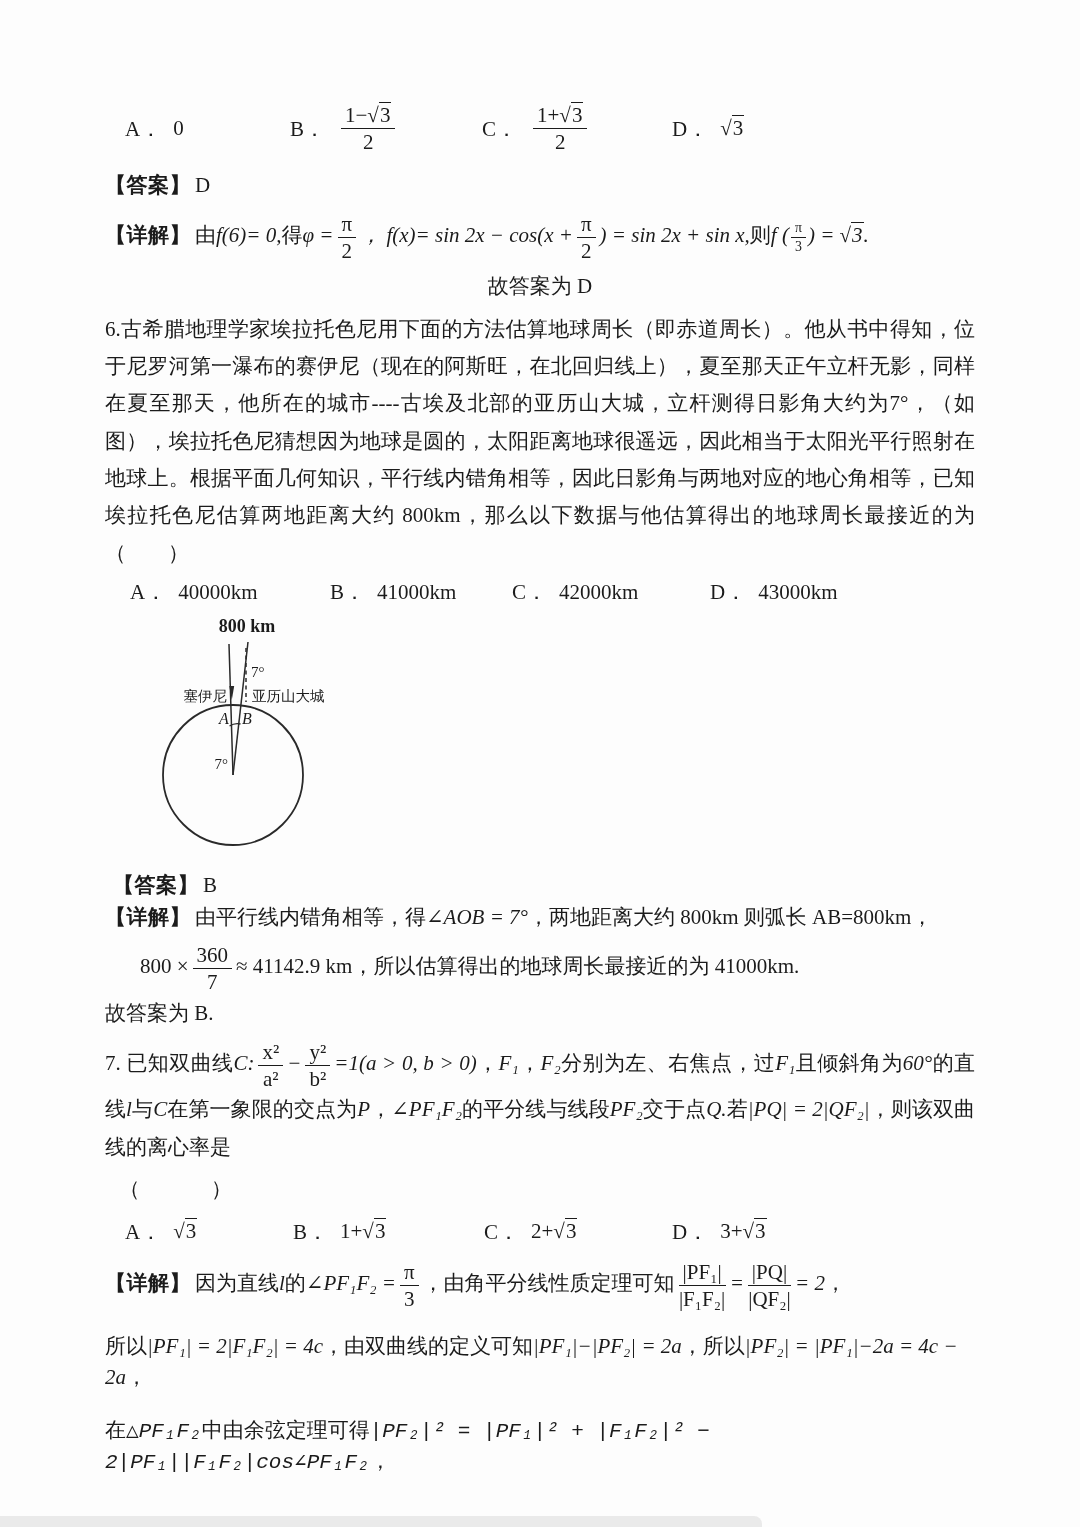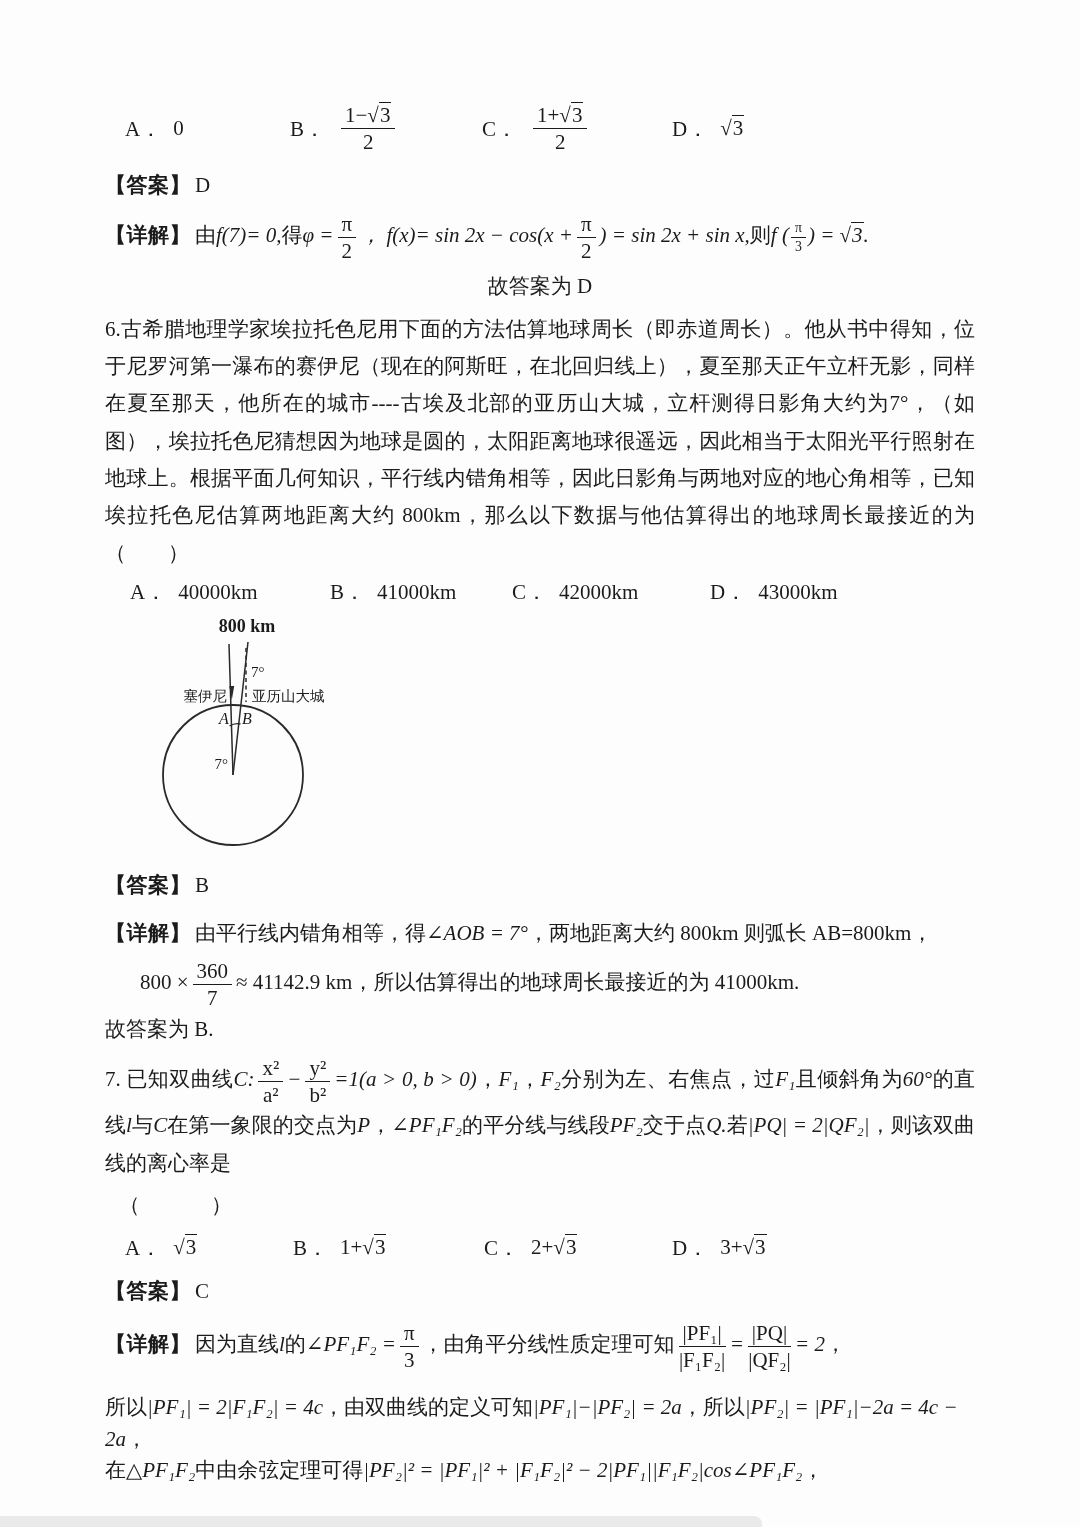--- a/index.html
+++ b/index.html
@@ -40,31 +40,31 @@
   .sfrac{font-size:0.66em;margin:0 2px;}
   
   .ov{border-top:1.4px solid currentColor;padding:0 1px;}
   
   #q5-answer{margin-top:16px;}
   #q5-detail{margin-top:10px;}
   #q5-conclusion{margin-top:8px;text-align:center;}
   #q6-stem{margin-top:8px;}
   #q6-options{margin-top:6px;}
   #q6-figure{margin-top:10px;margin-left:45px;width:250px;height:240px;}
-  #q6-answer{margin-top:14px;}
-  #q6-detail{margin-top:16px;}
+  #q6-answer{margin-top:14px;margin-left:8px;}
+  #q6-detail{}
   #q6-formula{margin-top:10px;margin-left:35px;}
   #q6-conclusion{margin-top:4px;}
   #q7-stem{margin-top:10px;}
   #q7-paren{margin-top:8px;padding-left:14px;letter-spacing:2px;}
   #q7-options{margin-top:12px;}
   #q7-answer{margin-top:14px;}
   #q7-detail1{margin-top:14px;}
   #q7-detail2{margin-top:20px;}
-  #q7-detail3{}
+  #q7-detail3{margin-top:22px;font-family:Liberation Mono, monospace;}
   #q7-detail4{margin-top:18px;}
   .bottom-bar{position:absolute;left:0;bottom:0;width:762px;height:11px;
               background:#eaeaea;border-top-right-radius:8px;}
   svg text{font-family:"Liberation Serif","DejaVu Serif",serif;fill:#1b1b1b;}
 </style>
 </head>
 <body>
 
 <div class="page">
 
@@ -90,21 +90,21 @@
     <div class="opt">
       <span class="olabel">D．</span>
       <span><span class="cn">√<span class="ov">3</span></span></span>
     </div>
   </div>
 
   <div class="line" id="q5-answer">
     <span class="tag">【答案】</span><span class="cn">D</span>
   </div>
 
-  <div class="line" id="q5-detail"><span class="tag">【详解】</span><span class="cn">由</span><span class="mi">f(7)= 0,</span><span class="cn">得</span><span class="mi">φ =</span><span class="frac">
+  <div class="line" id="q5-detail"><span class="tag">【详解】</span><span class="cn">由</span><span class="mi">f(6)= 0,</span><span class="cn">得</span><span class="mi">φ =</span><span class="frac">
         <span class="fn">π</span>
         <span class="fd">2</span>
       </span><span class="mi">， f(x)= sin 2x − cos(x +</span><span class="frac">
         <span class="fn">π</span>
         <span class="fd">2</span>
       </span><span class="mi">) = sin 2x + sin x,</span><span class="cn">则</span><span class="mi">f (</span><span class="frac sfrac">
         <span class="fn">π</span>
         <span class="fd">3</span>
       </span><span class="mi">) = √<span class="ov">3</span>.</span></div>
 
@@ -181,23 +181,20 @@
     <div class="opt">
       <span class="olabel">C．</span>
       <span><span class="cn">2+√<span class="ov">3</span></span></span>
     </div>
     <div class="opt">
       <span class="olabel">D．</span>
       <span><span class="cn">3+√<span class="ov">3</span></span></span>
     </div>
   </div>
 
-  <div class="line" id="q7-answer">
-    <span class="tag">【答案】</span><span class="cn">C</span>
-  </div>
 
   <div class="line" id="q7-detail1"><span class="tag">【详解】</span><span class="cn">因为直线</span><span class="mi">l</span><span class="cn">的</span><span class="mi">∠PF₁F₂ =</span><span class="frac">
         <span class="fn">π</span>
         <span class="fd">3</span>
       </span><span class="cn">，由角平分线性质定理可知</span><span class="frac">
         <span class="fn">|PF₁|</span>
         <span class="fd">|F₁F₂|</span>
       </span><span class="mi">=</span><span class="frac">
         <span class="fn">|PQ|</span>
         <span class="fd">|QF₂|</span>

